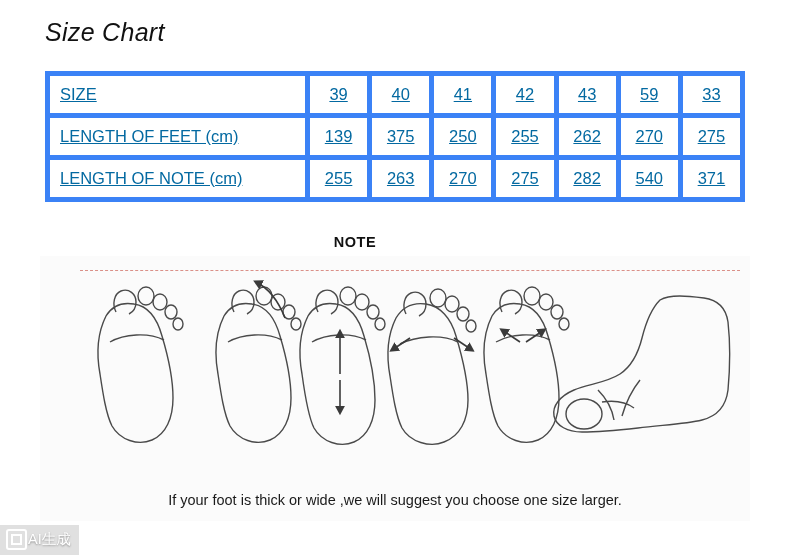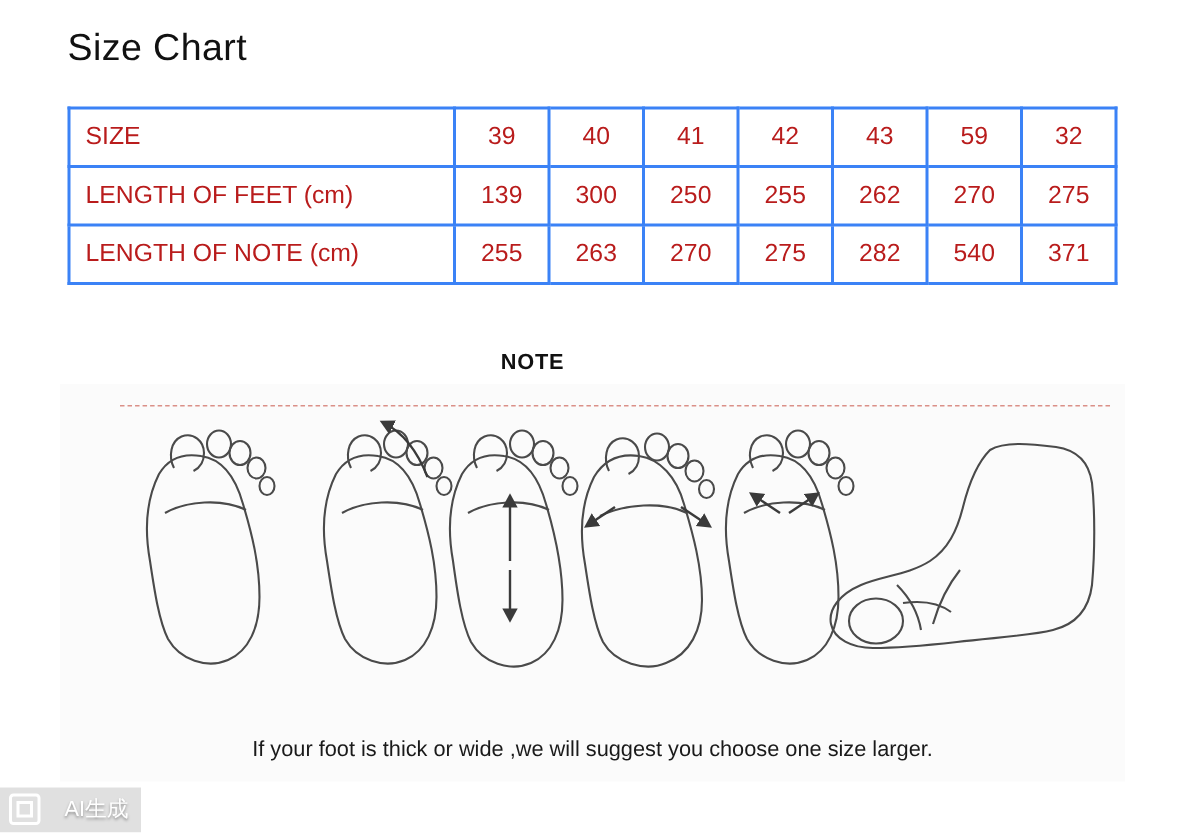--- a/index.html
+++ b/index.html
@@ -21,37 +21,39 @@
     height: 555px;
   }
   .title {
     position: absolute;
     left: 45px;
     top: 18px;
     font-size: 25px;
     font-weight: 400;
     letter-spacing: 0.3px;
     color: #111;
+    font-style: italic;
   }
   
   .size-table {
     position: absolute;
     left: 45px;
     top: 71px;
     width: 700px;
     border-collapse: collapse;
     table-layout: fixed;
   }
   .size-table td {
-    border: 2px solid #3b82f6;
+    border: 5px solid #3b82f6;
     height: 37px;
     font-size: 16.5px;
     text-align: center;
-    color: #b91c1c;
+    color: #0369a1;
     padding: 0;
+    text-decoration: underline;
   }
   .size-table td.label {
     text-align: left;
     padding-left: 10px;
     width: 245px;
     font-size: 16.5px;
   }
   
   .note-label {
     position: absolute;
@@ -95,21 +97,21 @@
     font-size: 14.5px;
     color: #1a1a1a;
   }
   
   .watermark {
     position: absolute;
     left: 0;
     bottom: 0;
     display: flex;
     align-items: center;
-    gap: 16px;
+    gap: 1px;
     padding: 4px 8px 5px 6px;
     color: #ffffff;
     font-size: 14px;
     background: rgba(0,0,0,0.12);
   }
   .wm-logo {
     width: 17px;
     height: 17px;
     border: 2px solid #fff;
     border-radius: 3px;
@@ -140,26 +142,26 @@
   <table class="size-table">
     <tbody>
       <tr>
         <td class="label">SIZE</td>
         <td>39</td>
         <td>40</td>
         <td>41</td>
         <td>42</td>
         <td>43</td>
         <td>59</td>
-        <td>32</td>
+        <td>33</td>
       </tr>
       <tr>
         <td class="label">LENGTH OF FEET (cm)</td>
         <td>139</td>
-        <td>300</td>
+        <td>375</td>
         <td>250</td>
         <td>255</td>
         <td>262</td>
         <td>270</td>
         <td>275</td>
       </tr>
       <tr>
         <td class="label">LENGTH OF NOTE (cm)</td>
         <td>255</td>
         <td>263</td>

